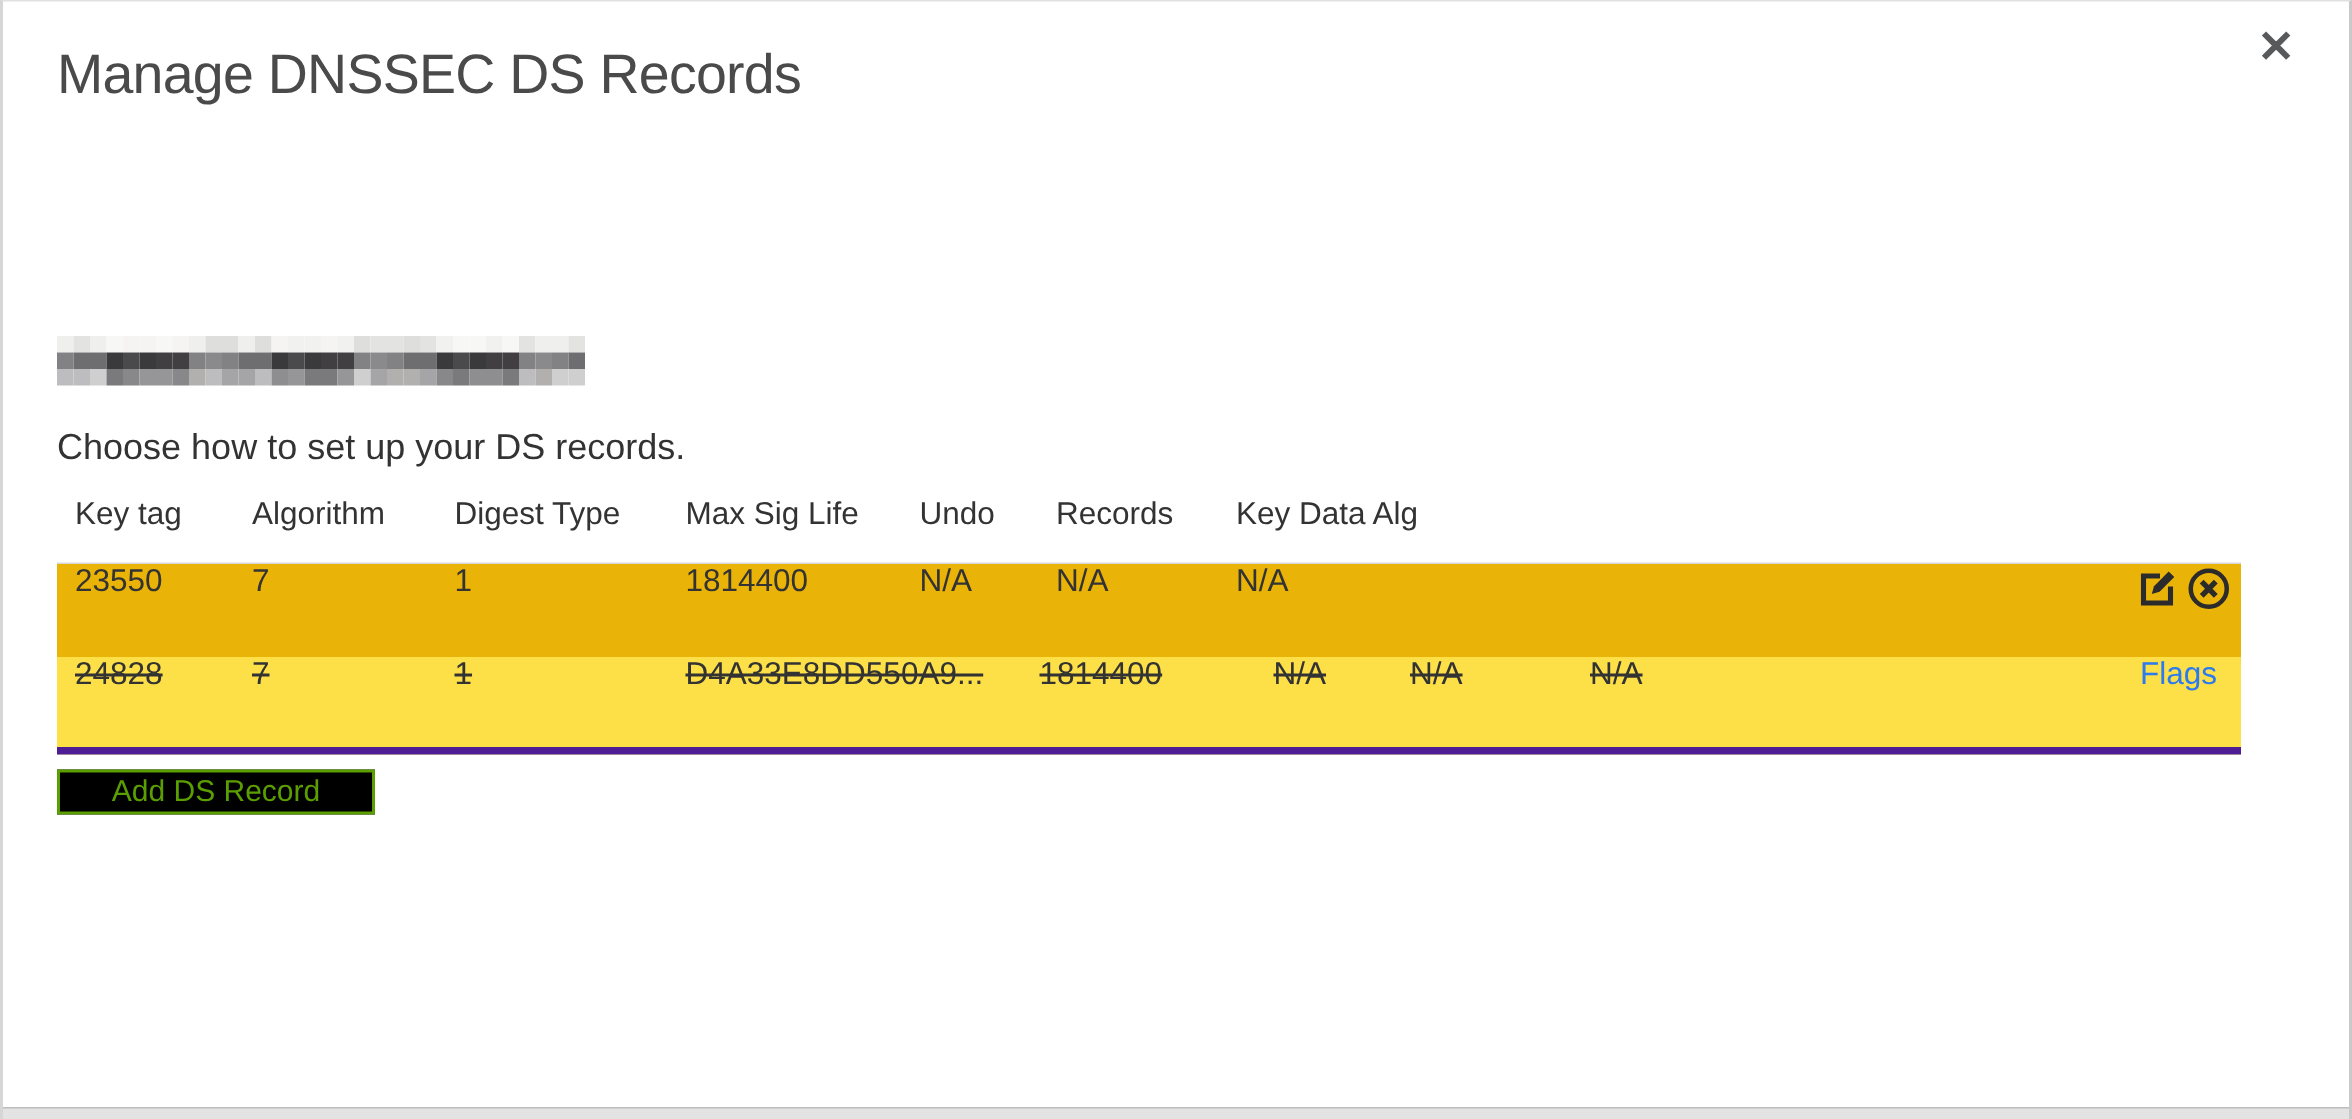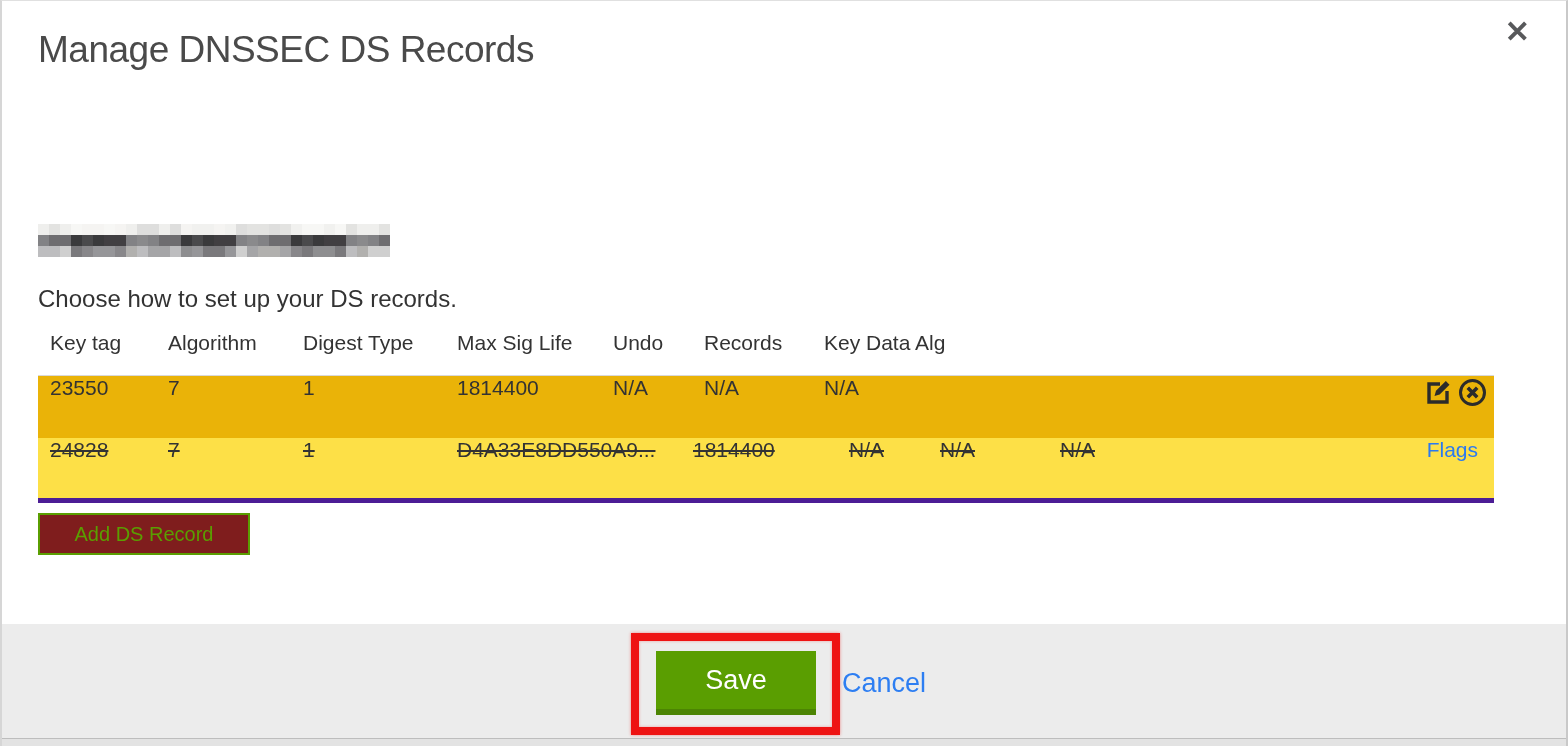--- a/index.html
+++ b/index.html
@@ -40,22 +40,22 @@
   .row2 { height:65px; background:#fde047; border-bottom:5px solid #4c1d95; }
   .c { padding-left:12px; font-size:21px; color:#333; white-space:nowrap; overflow:hidden; }
   .c1{width:118px}.c2{width:135px}.c3{width:154px}.c4{width:236px}.c5{width:156px}
   .c6{width:91px}.c7{width:120px}.c8{width:164px}.c9{width:202px}
   .actions { flex:1; display:flex; justify-content:flex-end; align-items:center; padding-right:6px; gap:2px; }
   .row2 .c.cell { text-decoration:line-through; }
   .icon { width:32px; height:32px; display:inline-flex; align-items:center; justify-content:center; cursor:pointer; }
   .undo { font-size:21px; color:#2b7af0; text-decoration:none; cursor:pointer; padding-right:10px; }
 
   .add-btn {
-    position:absolute; left:36px; top:512px; width:212px; height:42px;
-    background:#7f1d1d; border:2px solid #5a9e01; color:#5a9e01;
+    position:absolute; left:36px; top:512px; width:212px; height:30px;
+    background:#000000; border:2px solid #5a9e01; color:#5a9e01;
     font-size:20px; font-family:"Liberation Sans", sans-serif; cursor:pointer;
   }
 
   .footer {
     position:absolute; left:0; top:623px; width:100%; height:114px;
     background:#ececec;
   }
   .save-btn {
     position:absolute; left:654px; top:27px; width:160px; height:64px;
     background:#5a9e01; border:none; border-bottom:6px solid #4c8403;
@@ -233,21 +233,16 @@
       <div class="c cell c8">N/A</div>
       <div class="c cell c9"></div>
       <div class="c actions">
         <a class="undo">Flags</a>
       </div>
     </div>
   </div>
 
   <button class="add-btn">Add DS Record</button>
 
-  <div class="footer">
-    <button class="save-btn">Save</button>
-    <a class="cancel">Cancel</a>
-    <div class="redbox"></div>
-  </div>
 
   <div class="bottomstrip"></div>
 
 </div>
 
 </body></html>

